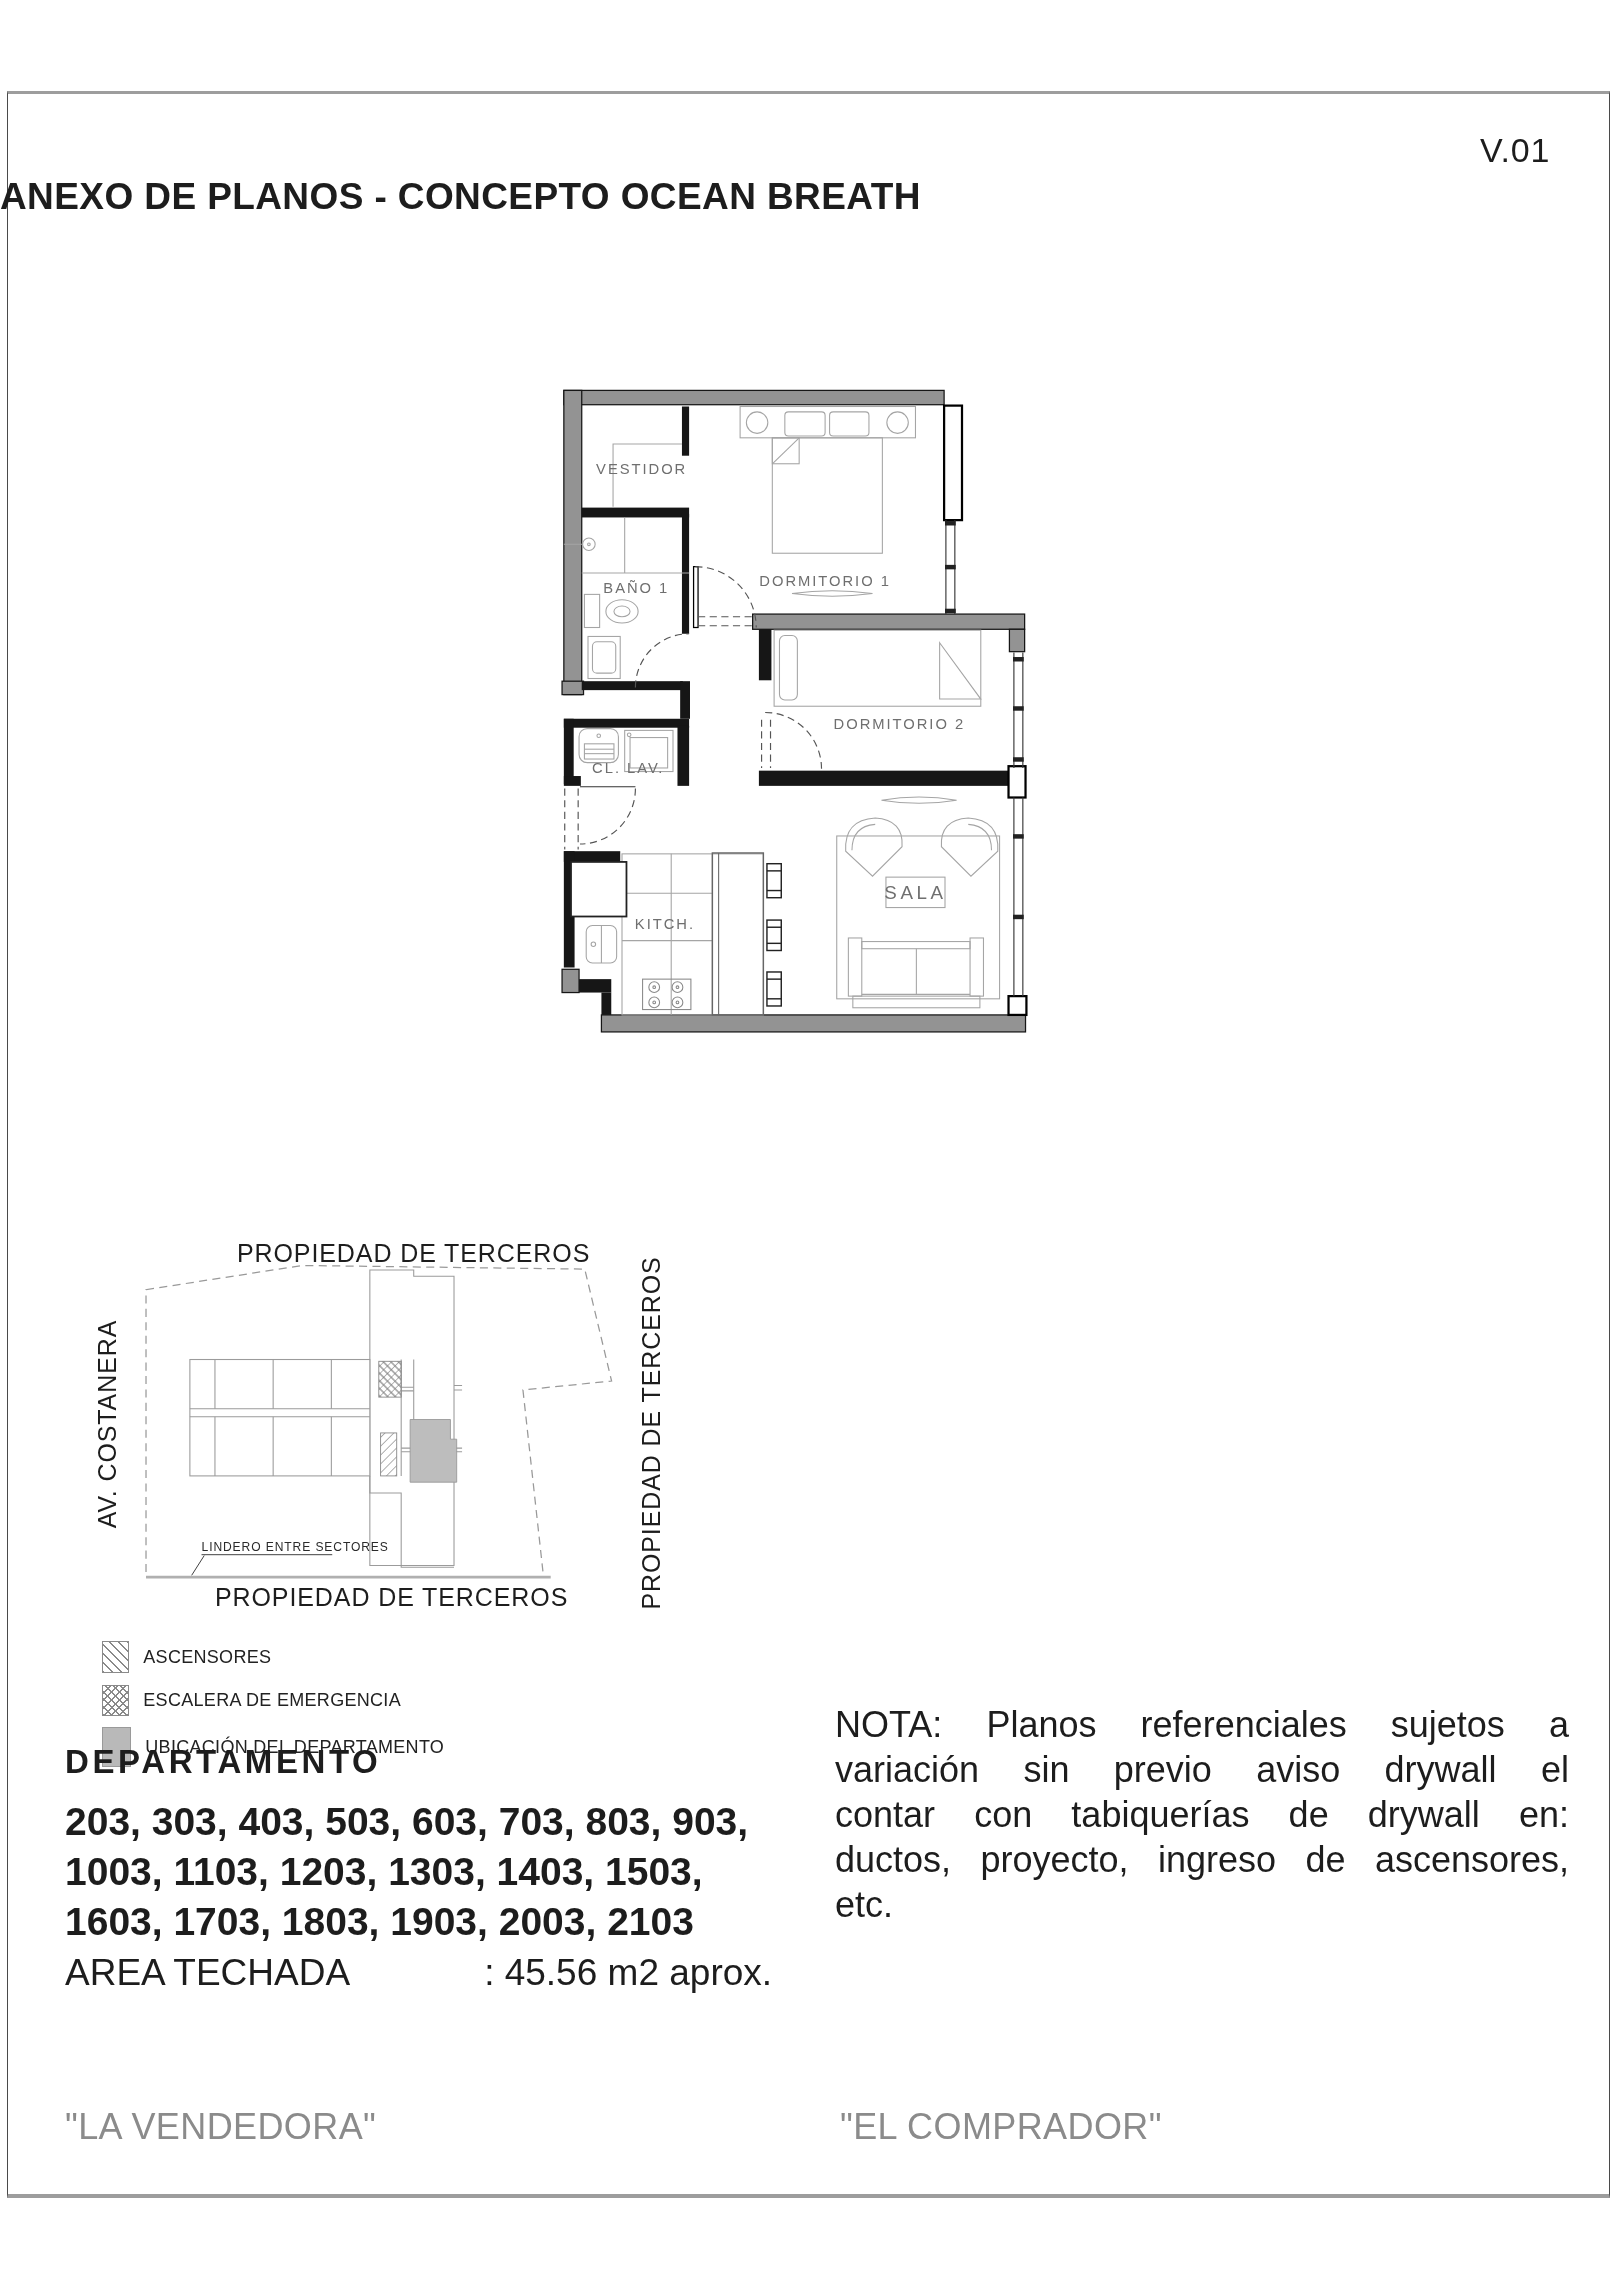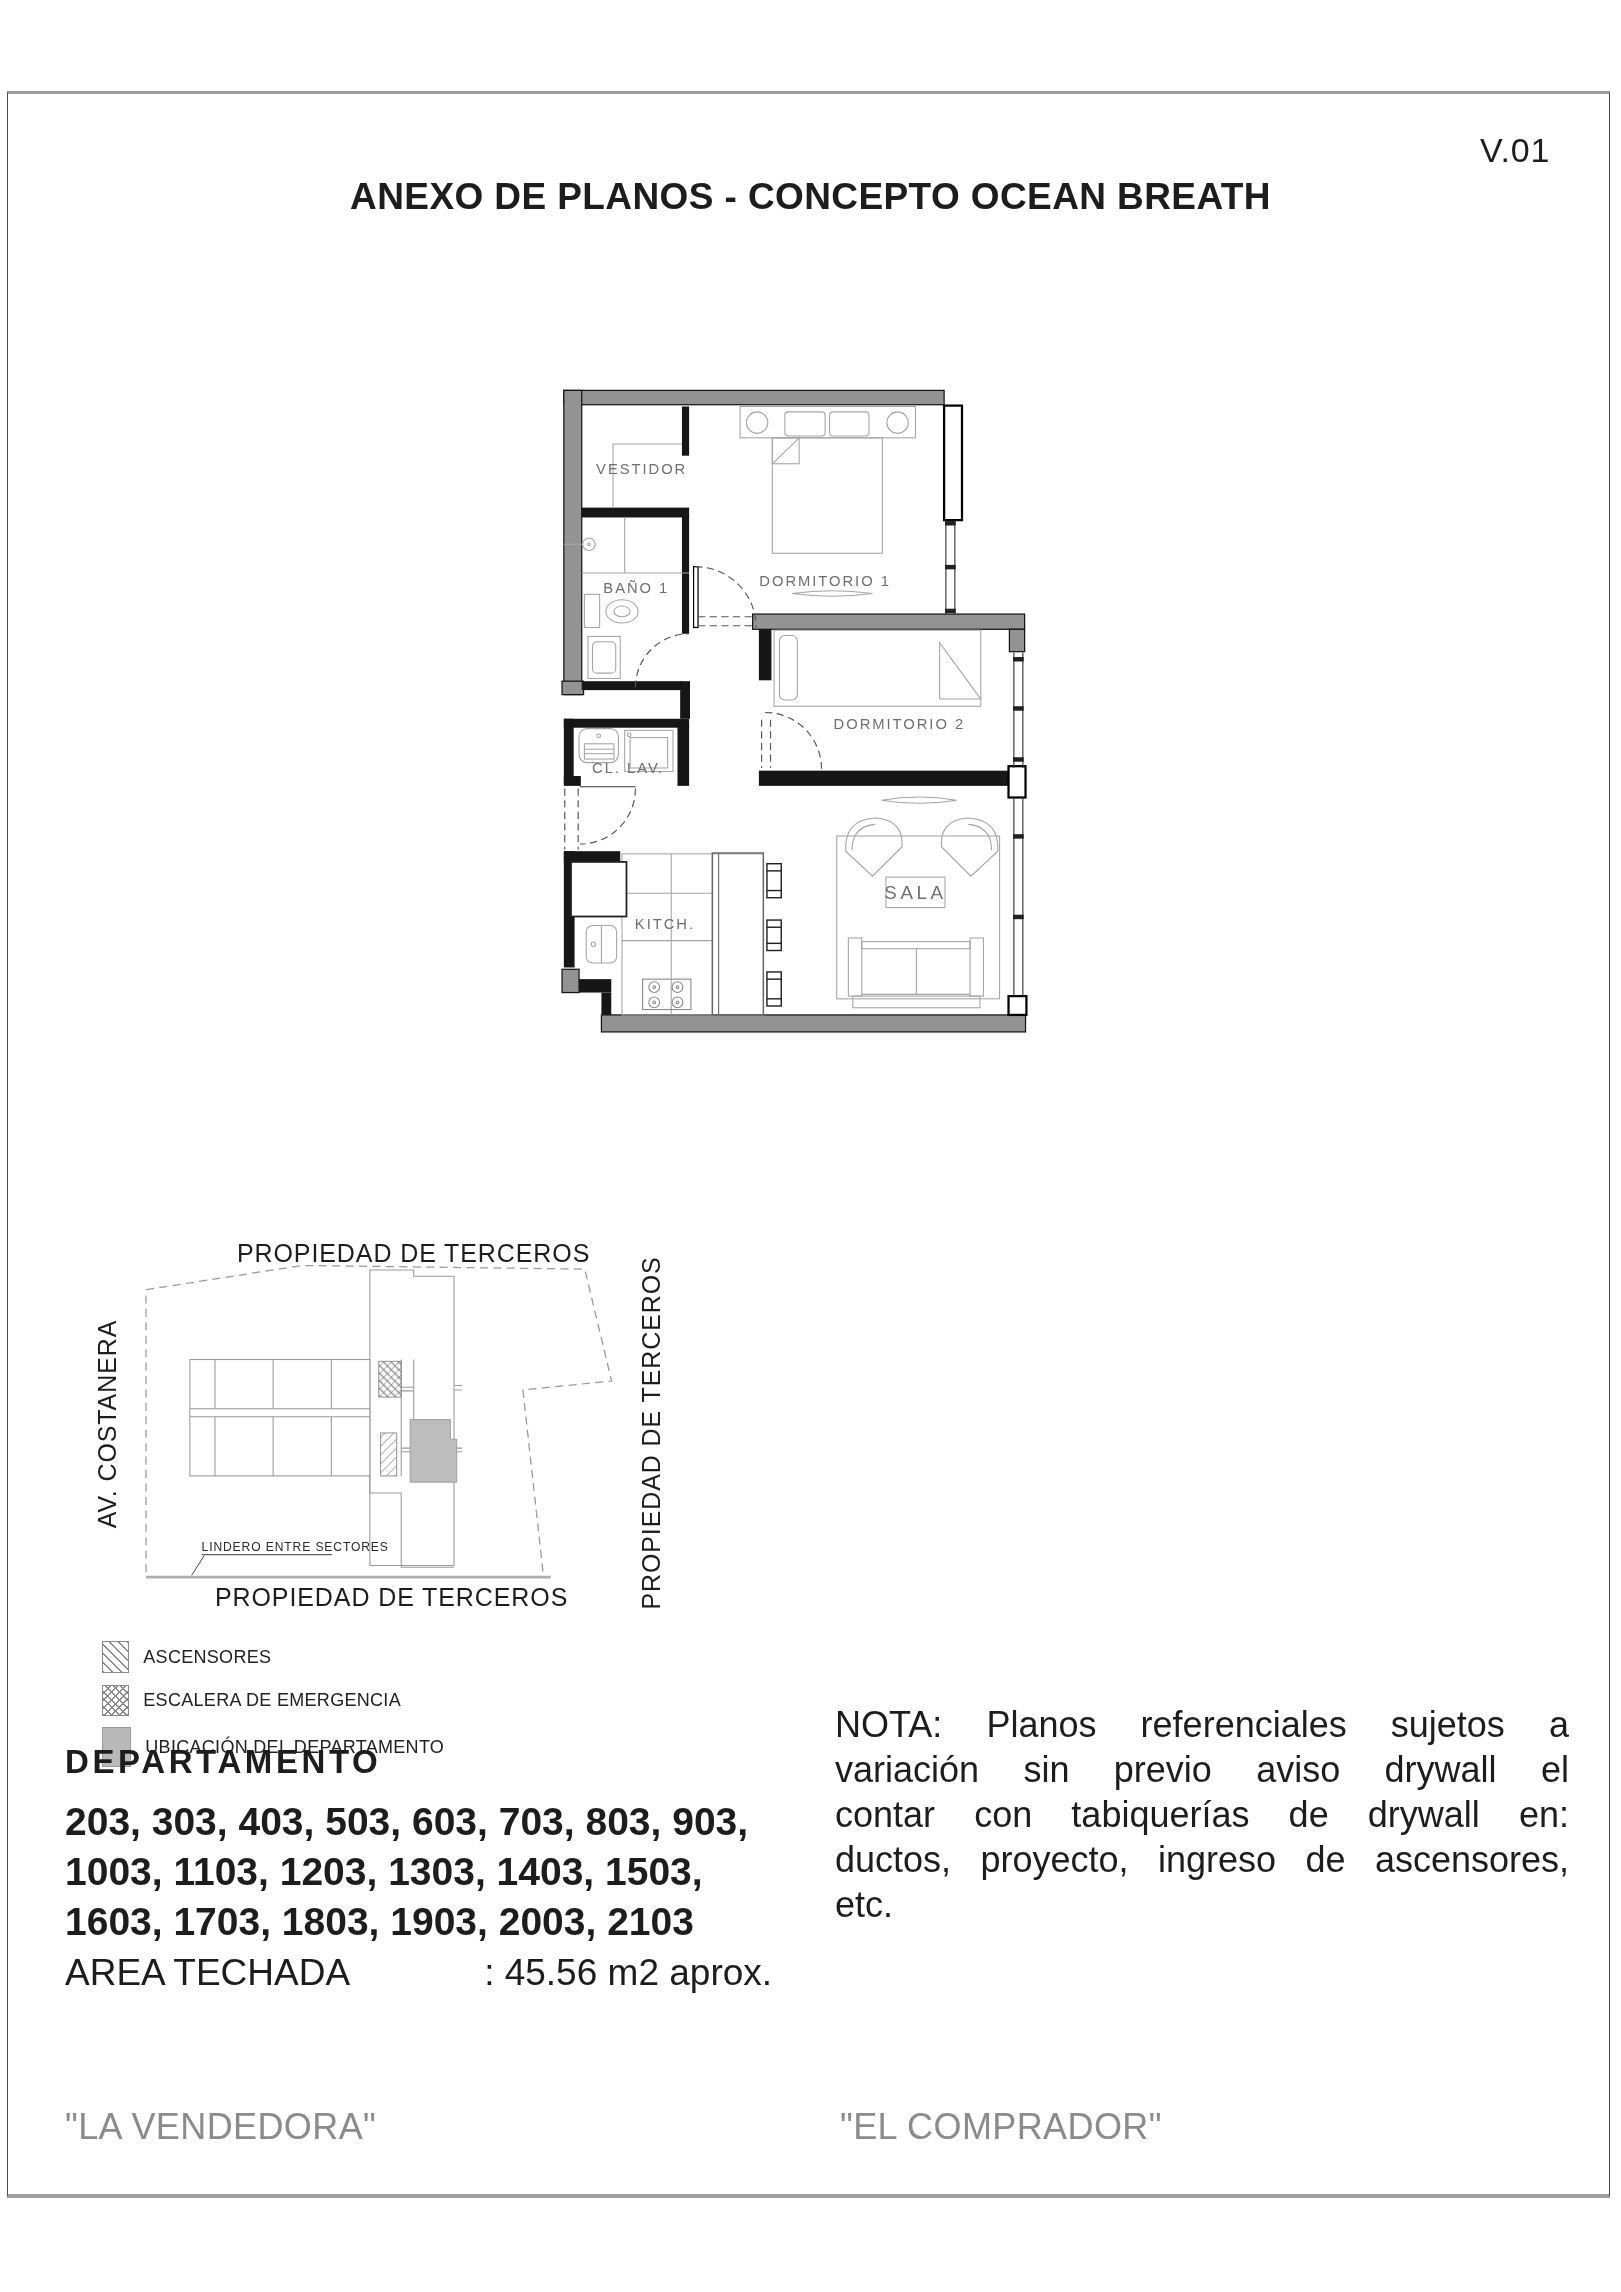--- a/index.html
+++ b/index.html
@@ -2,21 +2,21 @@
 <html style="font-size:14.3px"><head>
 <meta charset="utf-8">
 <style>
   html,body{margin:0;padding:0;background:#fff;}
   body{position:relative;width:1621px;height:2293px;font-family:"Liberation Sans",sans-serif;color:#1d1d1d;}
   .abs{position:absolute;}
   .sheet{left:7.2px;top:91px;width:1601px;height:2100px;
          border-left:1.8px solid #4a4a4a;border-right:1.8px solid #4a4a4a;
          border-top:3.6px solid #9d9d9d;border-bottom:4.5px solid #9d9d9d;background:#fff;}
   .version{left:1480px;top:131px;font-size:34px;letter-spacing:0.9px;}
-  .title{left:0;top:176px;width:1621px;text-align:center;font-weight:bold;font-size:37px;letter-spacing:0.4px;}
+  .title{left:0;top:176px;width:1621px;font-weight:bold;font-size:37px;letter-spacing:0.4px;}
   .site-label{font-size:25px;letter-spacing:0.9px;white-space:nowrap;}
   .rot{transform:translate(-50%,-50%) rotate(-90deg);}
   .legend-row{left:102px;display:flex;align-items:center;gap:14.3px;}
   .legend-label{font-size:18px;letter-spacing:0.3px;color:#222;}
   .sw{flex:0 0 auto;}
   .sw-diag{width:25px;height:30px;background-color:#fff;border:1.3px solid #8a8a8a;
     background-image:repeating-linear-gradient(45deg,#8a8a8a 0 1.4px,transparent 1.4px 6.3px);}
   .sw-cross{width:25px;height:29px;background-color:#fff;border:1.3px solid #8a8a8a;
     background-image:repeating-linear-gradient(45deg,#8a8a8a 0 1.3px,transparent 1.3px 5.4px),
                      repeating-linear-gradient(-45deg,#8a8a8a 0 1.3px,transparent 1.3px 5.4px);}

